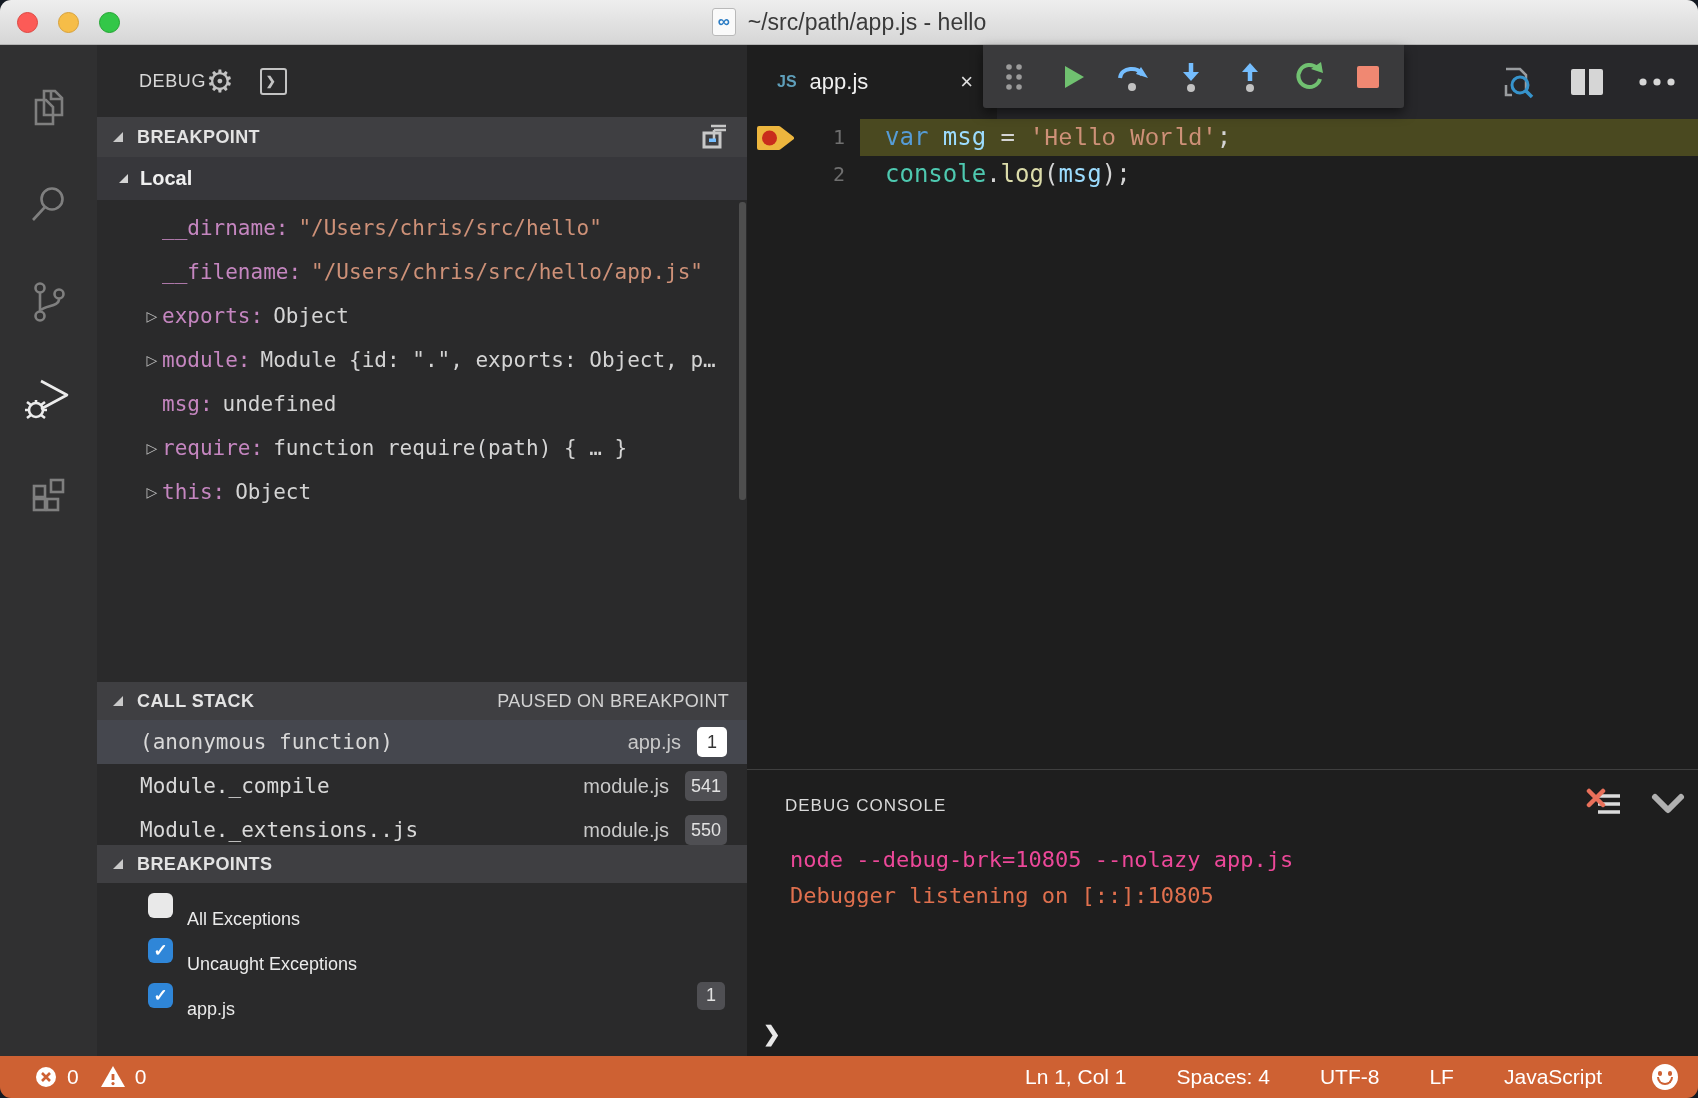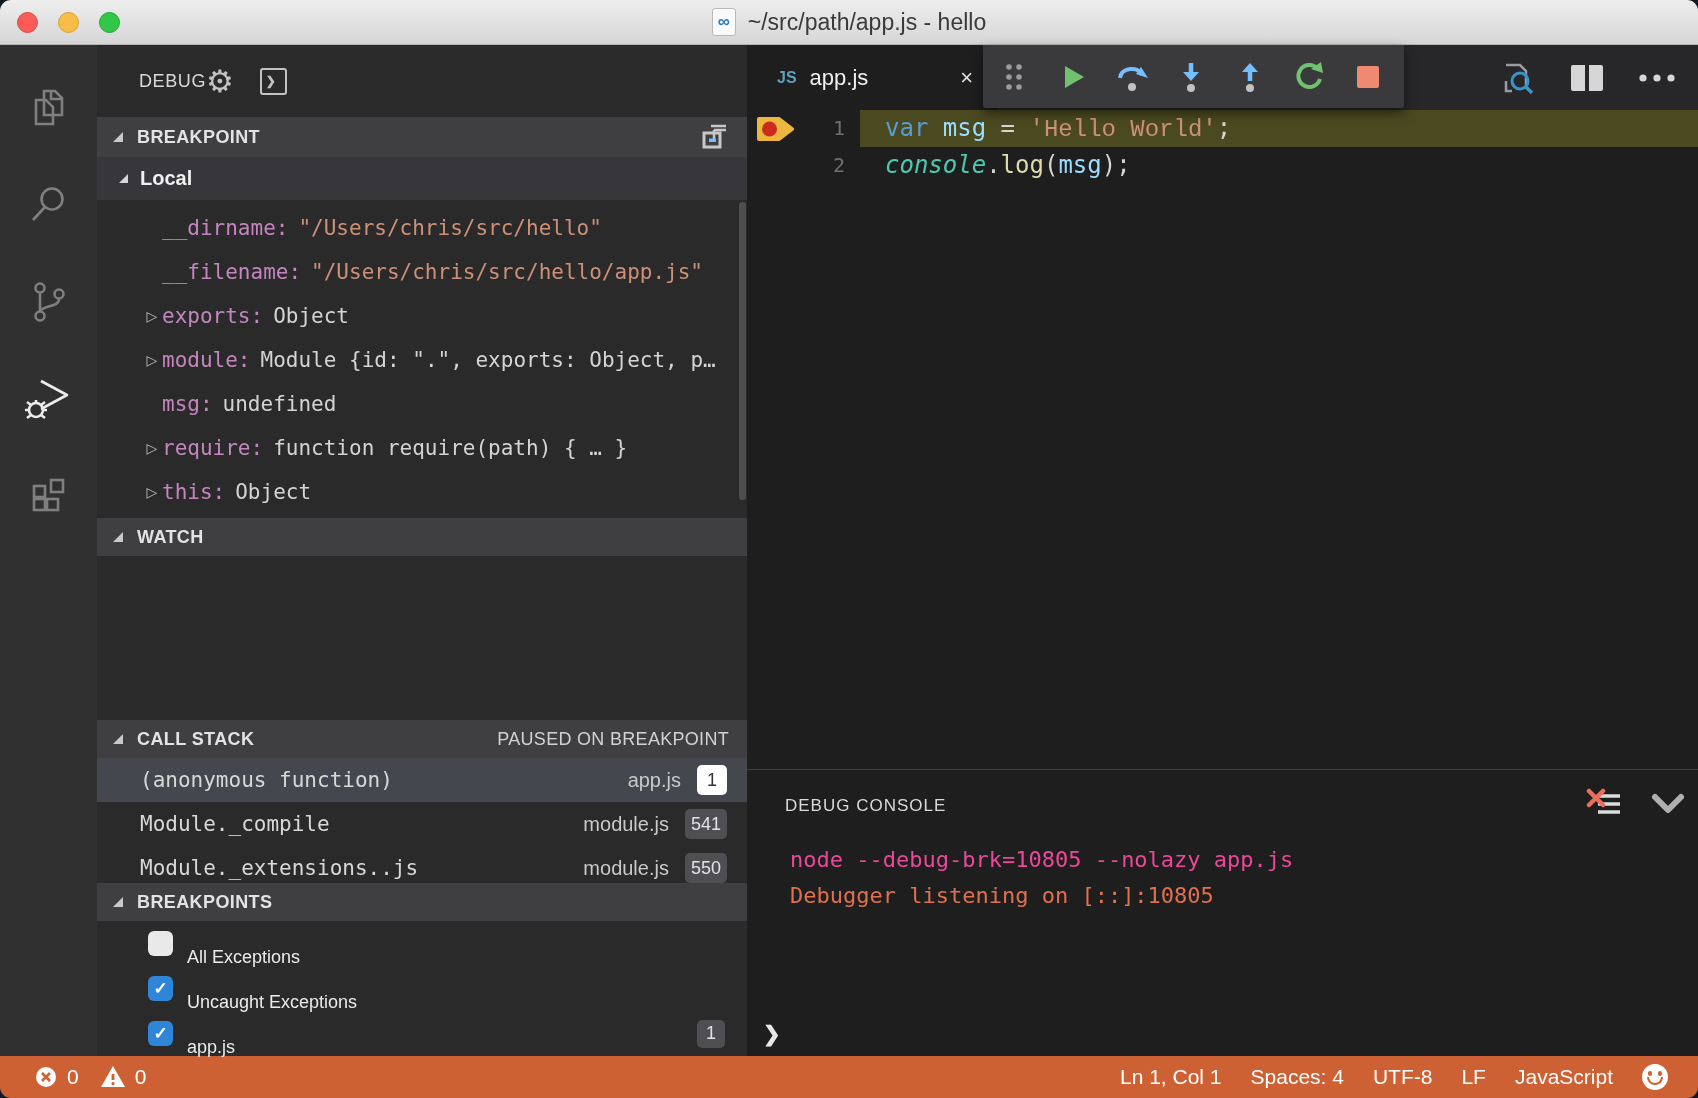--- a/index.html
+++ b/index.html
@@ -84,58 +84,58 @@
   .bp-check.checked .bp-tick{ display:block; }
   .bp-label{ font-size:18px; color:#ebebeb;margin-top:27px; }
   .bp-badge{ margin-left:auto; min-width:28px; height:28px; border-radius:5px; background:#4f4f53; color:#e2e2e2; font-size:18px;
              display:none; align-items:center; justify-content:center; }
   .bp-badge.show{ display:flex; }
 
   .side-scrollbar{ position:absolute; right:1px; top:157px; width:7px; height:298px; background:#4e4e4e; border-radius:3px; }
 
   
   .editorcol{ flex:1; background:#1e1e1e; display:flex; flex-direction:column; position:relative; }
-  .tabbar{ height:65px; background:#27272a; display:flex; align-items:center; }
+  .tabbar{ height:74px; background:#27272a; display:flex; align-items:center; }
   .tab{ height:100%; width:250px; background:#1e1e1e; display:flex; align-items:center; padding:0 24px 0 30px; gap:13px; }
   .tab-js{ color:#5f9fba; font-weight:bold; font-size:16px; }
   .tab-label{ font-size:22px; color:#f0f0f0; }
   .tab-close{ margin-left:auto; color:#e0e0e0; font-size:22px; }
   .editor-actions{ margin-left:auto; display:flex; align-items:center; gap:34px; padding-right:22px; }
 
   .debug-toolbar{ position:absolute; left:236px; top:0; width:421px; height:63px; background:#3a3a3c;
                   border-radius:0 0 3px 3px; box-shadow:0 5px 12px rgba(0,0,0,.5); display:flex; align-items:center;
                   padding:0 12px; gap:21px; z-index:5; }
   .dt-btn{ width:38px; height:34px; display:flex; align-items:center; justify-content:center; }
 
   .code{ flex:1; padding-top:0; font-family:"DejaVu Sans Mono", monospace; }
   .code-line{ height:37px; display:flex; align-items:stretch; }
   .bp-zone{ width:56px; flex:none; display:flex; align-items:center; justify-content:center; }
   .bp-icon{ visibility:hidden; }
   .code-line.has-bp .bp-icon{ visibility:visible; }
   .ln-num{ width:42px; flex:none; text-align:right; color:#6f6f6f; font-size:20px; line-height:37px; }
   .ln-content{ flex:1; margin-left:15px; padding-left:25px; font-size:24px; line-height:37px; white-space:pre; color:#d4d4d4; }
   .code-line.active .ln-content{ background:#4a4920; }
   .tok-kw{ color:#569cd6; } .tok-ident{ color:#9cdcfe; } .tok-op{ color:#d4d4d4; }
-  .tok-str{ color:#ce9178;font-family:Liberation Mono, monospace; } .tok-builtin{ color:#4ec9b0;font-style:italic; } .tok-fn{ color:#dcdcaa; }
+  .tok-str{ color:#ce9178;font-family:Liberation Mono, monospace; } .tok-builtin{ color:#4ec9b0; } .tok-fn{ color:#dcdcaa; }
 
   
   .panel{ height:287px; border-top:1px solid #3f3f3f; position:relative; background:#1e1e1e; }
   .panel-title{ position:absolute; left:38px; top:26px; font-size:17px; color:#dadada; letter-spacing:1px; }
   .panel-icons{ position:absolute; right:12px; top:18px; display:flex; align-items:center; gap:28px; }
   .console-out{ position:absolute; left:43px; top:72px; font-family:"DejaVu Sans Mono", monospace; font-size:22px; }
   .console-line{ height:36px; line-height:36px; white-space:pre; }
   .console-line.gold{ color:#ec4899; }
   .console-line.coral{ color:#e0704e; }
   .console-prompt{ position:absolute; left:16px; bottom:10px; color:#e8e8e8; font-size:21px; font-weight:bold; }
 
   
   .statusbar{ height:42px; background:#ce6133; display:flex; align-items:center; color:#fff; font-size:21px; }
   .sb-left{ display:flex; align-items:center; gap:9px; padding-left:34px; }
   .sb-left .cnt{ margin-right:12px; }
-  .sb-right{ margin-left:auto; display:flex; align-items:center; gap:29px; padding-right:30px; }
+  .sb-right{ margin-left:auto; display:flex; align-items:center; gap:50px; padding-right:20px; }
   .smiley{ width:26px; height:26px; border-radius:50%; background:#fff; position:relative; }
   .smiley i{ position:absolute; width:4px; height:5px; background:#ce6133; border-radius:2px; top:7px; }
   .smiley i.l{ left:6px; } .smiley i.r{ right:6px; }
   .smiley u{ position:absolute; left:5px; right:5px; bottom:5px; height:8px; border:2.5px solid #ce6133; border-top:none; border-radius:0 0 9px 9px; }
 </style>
 </head>
 <body>
 
 <div class="window">
 
@@ -248,24 +248,20 @@
     <span class="var-name">require:</span>
     <span class="var-value plain">function require(path) { … }</span>
   </div>
           <div class="var-row">
     <span class="var-arrow">▷</span>
     <span class="var-name">this:</span>
     <span class="var-value plain">Object</span>
   </div>
         </div>
 
-      <div class="section-header sh-38">
-        <span class="sh-tri"></span>
-        <span class="sh-title">WATCH</span>
-      </div>
       <div class="watch-body"></div>
 
       <div class="section-header sh-38">
         <span class="sh-tri"></span>
         <span class="sh-title">CALL STACK</span>
         <span class="paused">PAUSED ON BREAKPOINT</span>
       </div>
       <div class="frames" id="frames">
           <div class="frame-row selected">
     <span class="frame-fn">(anonymous function)</span>

